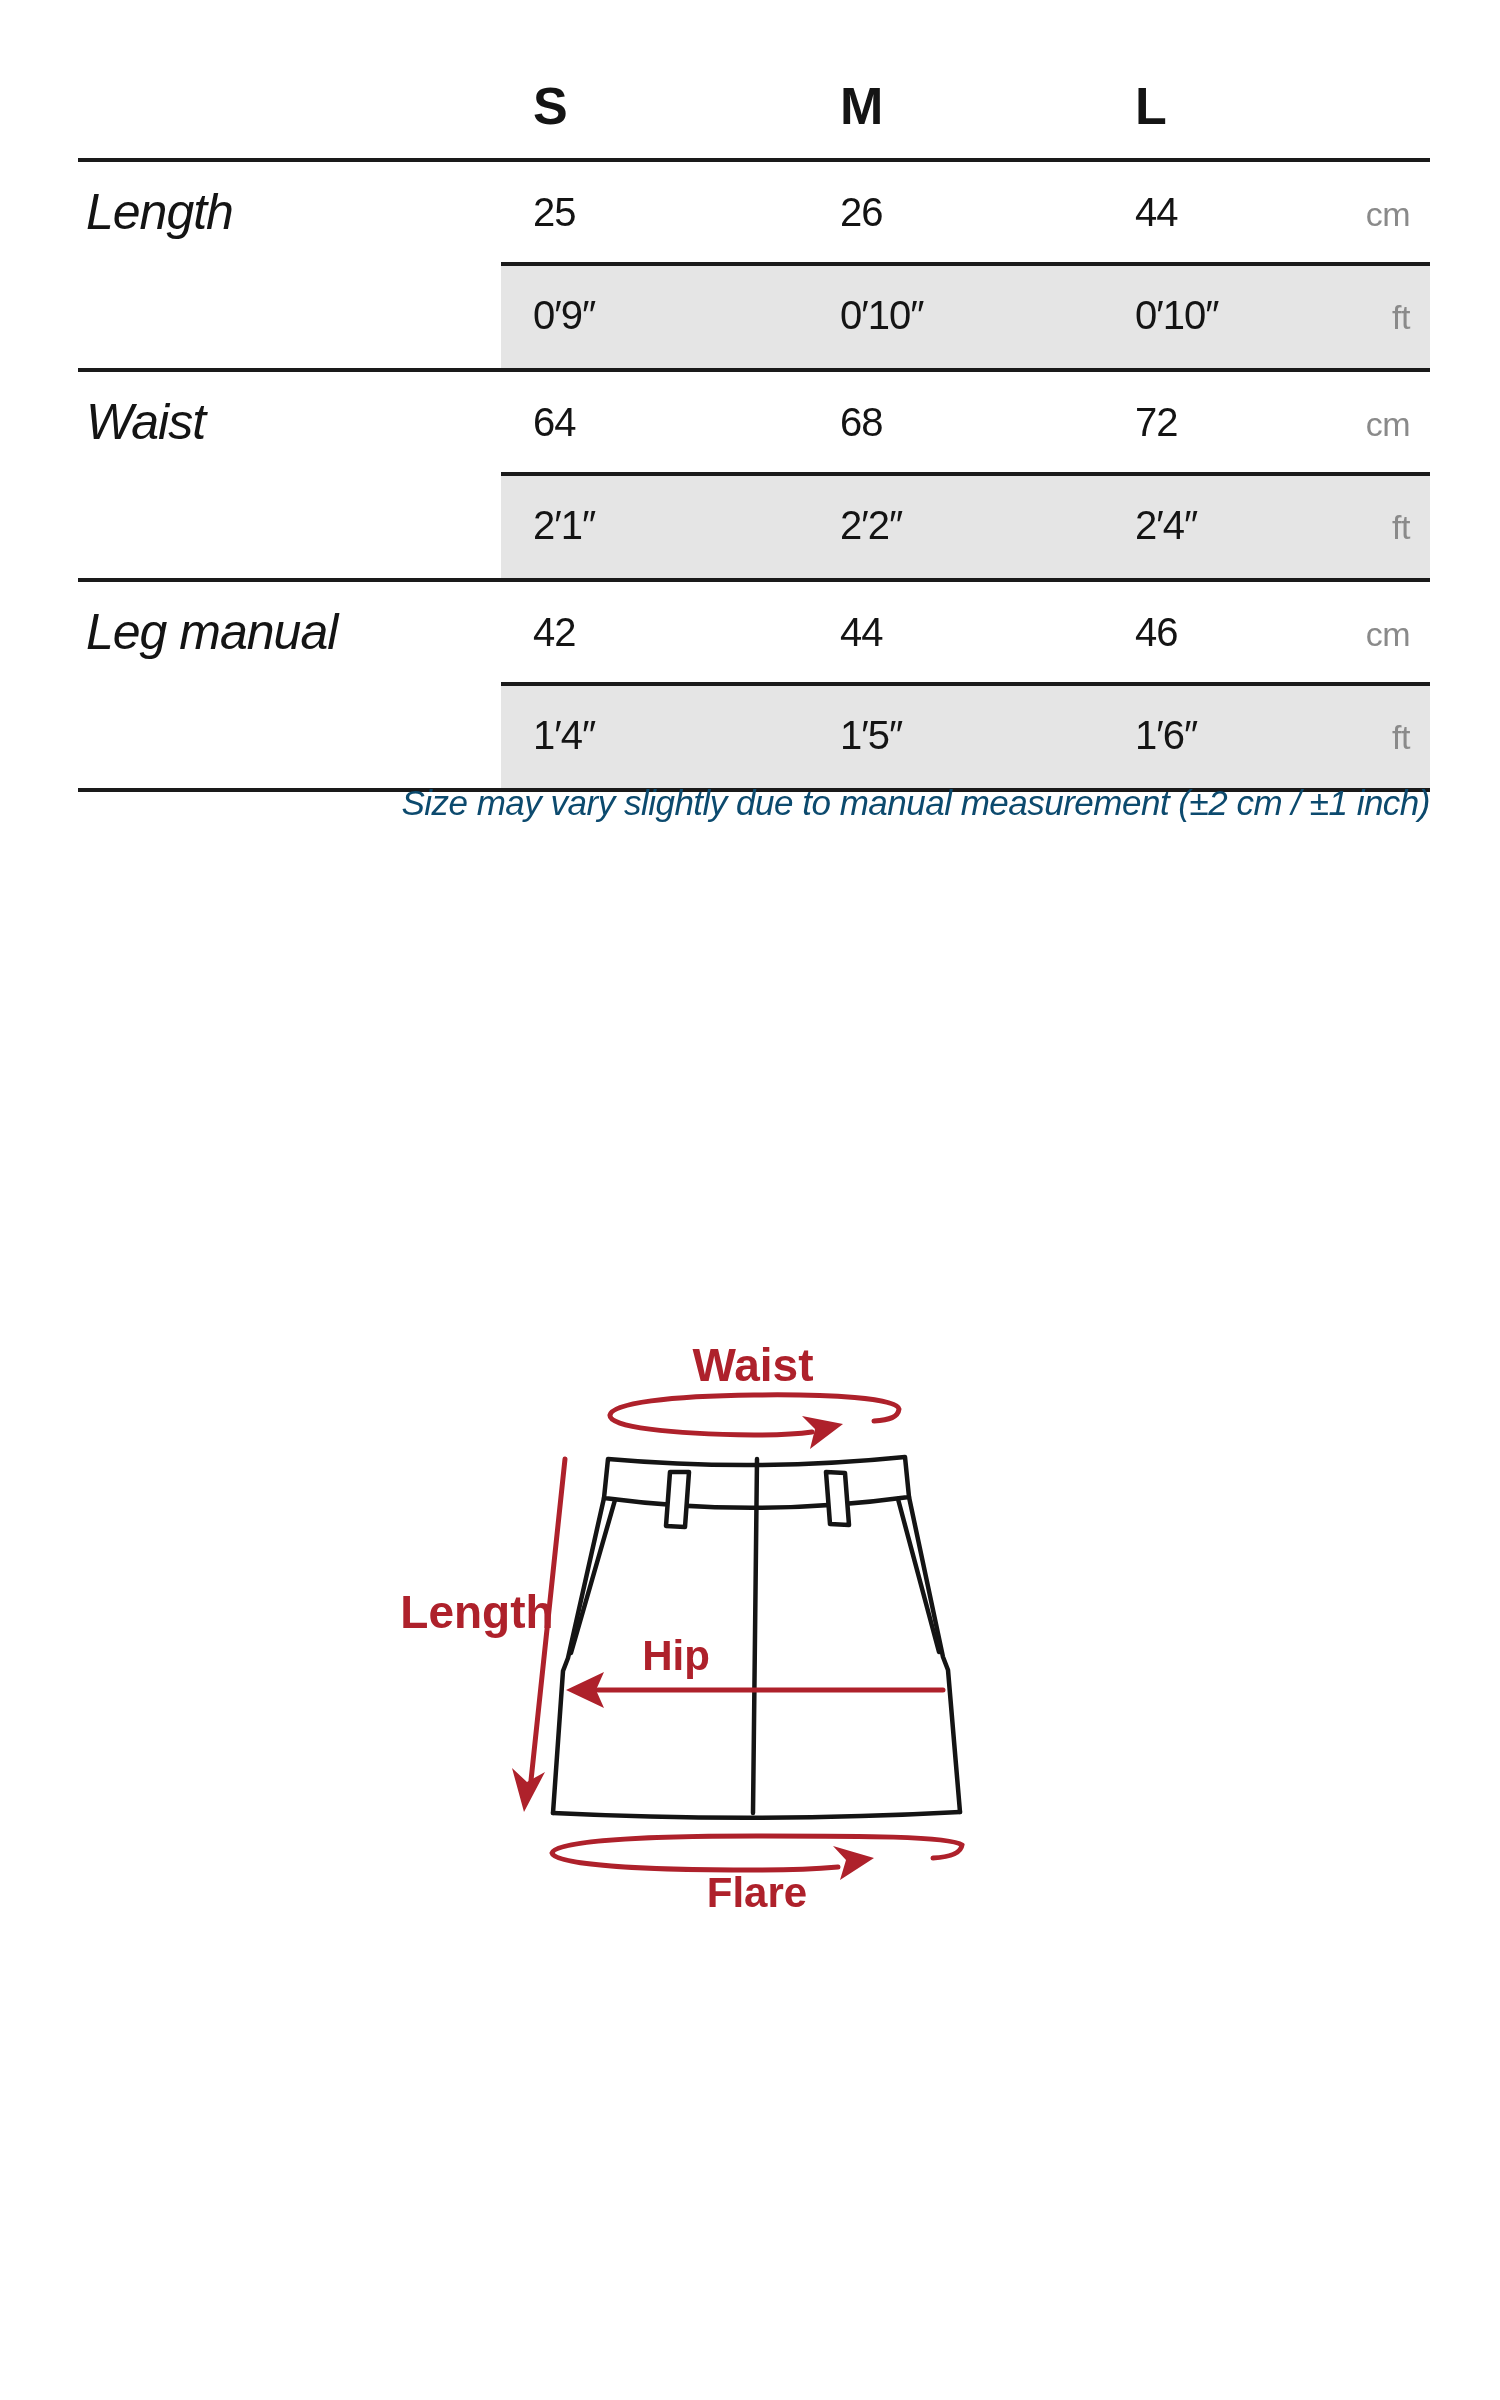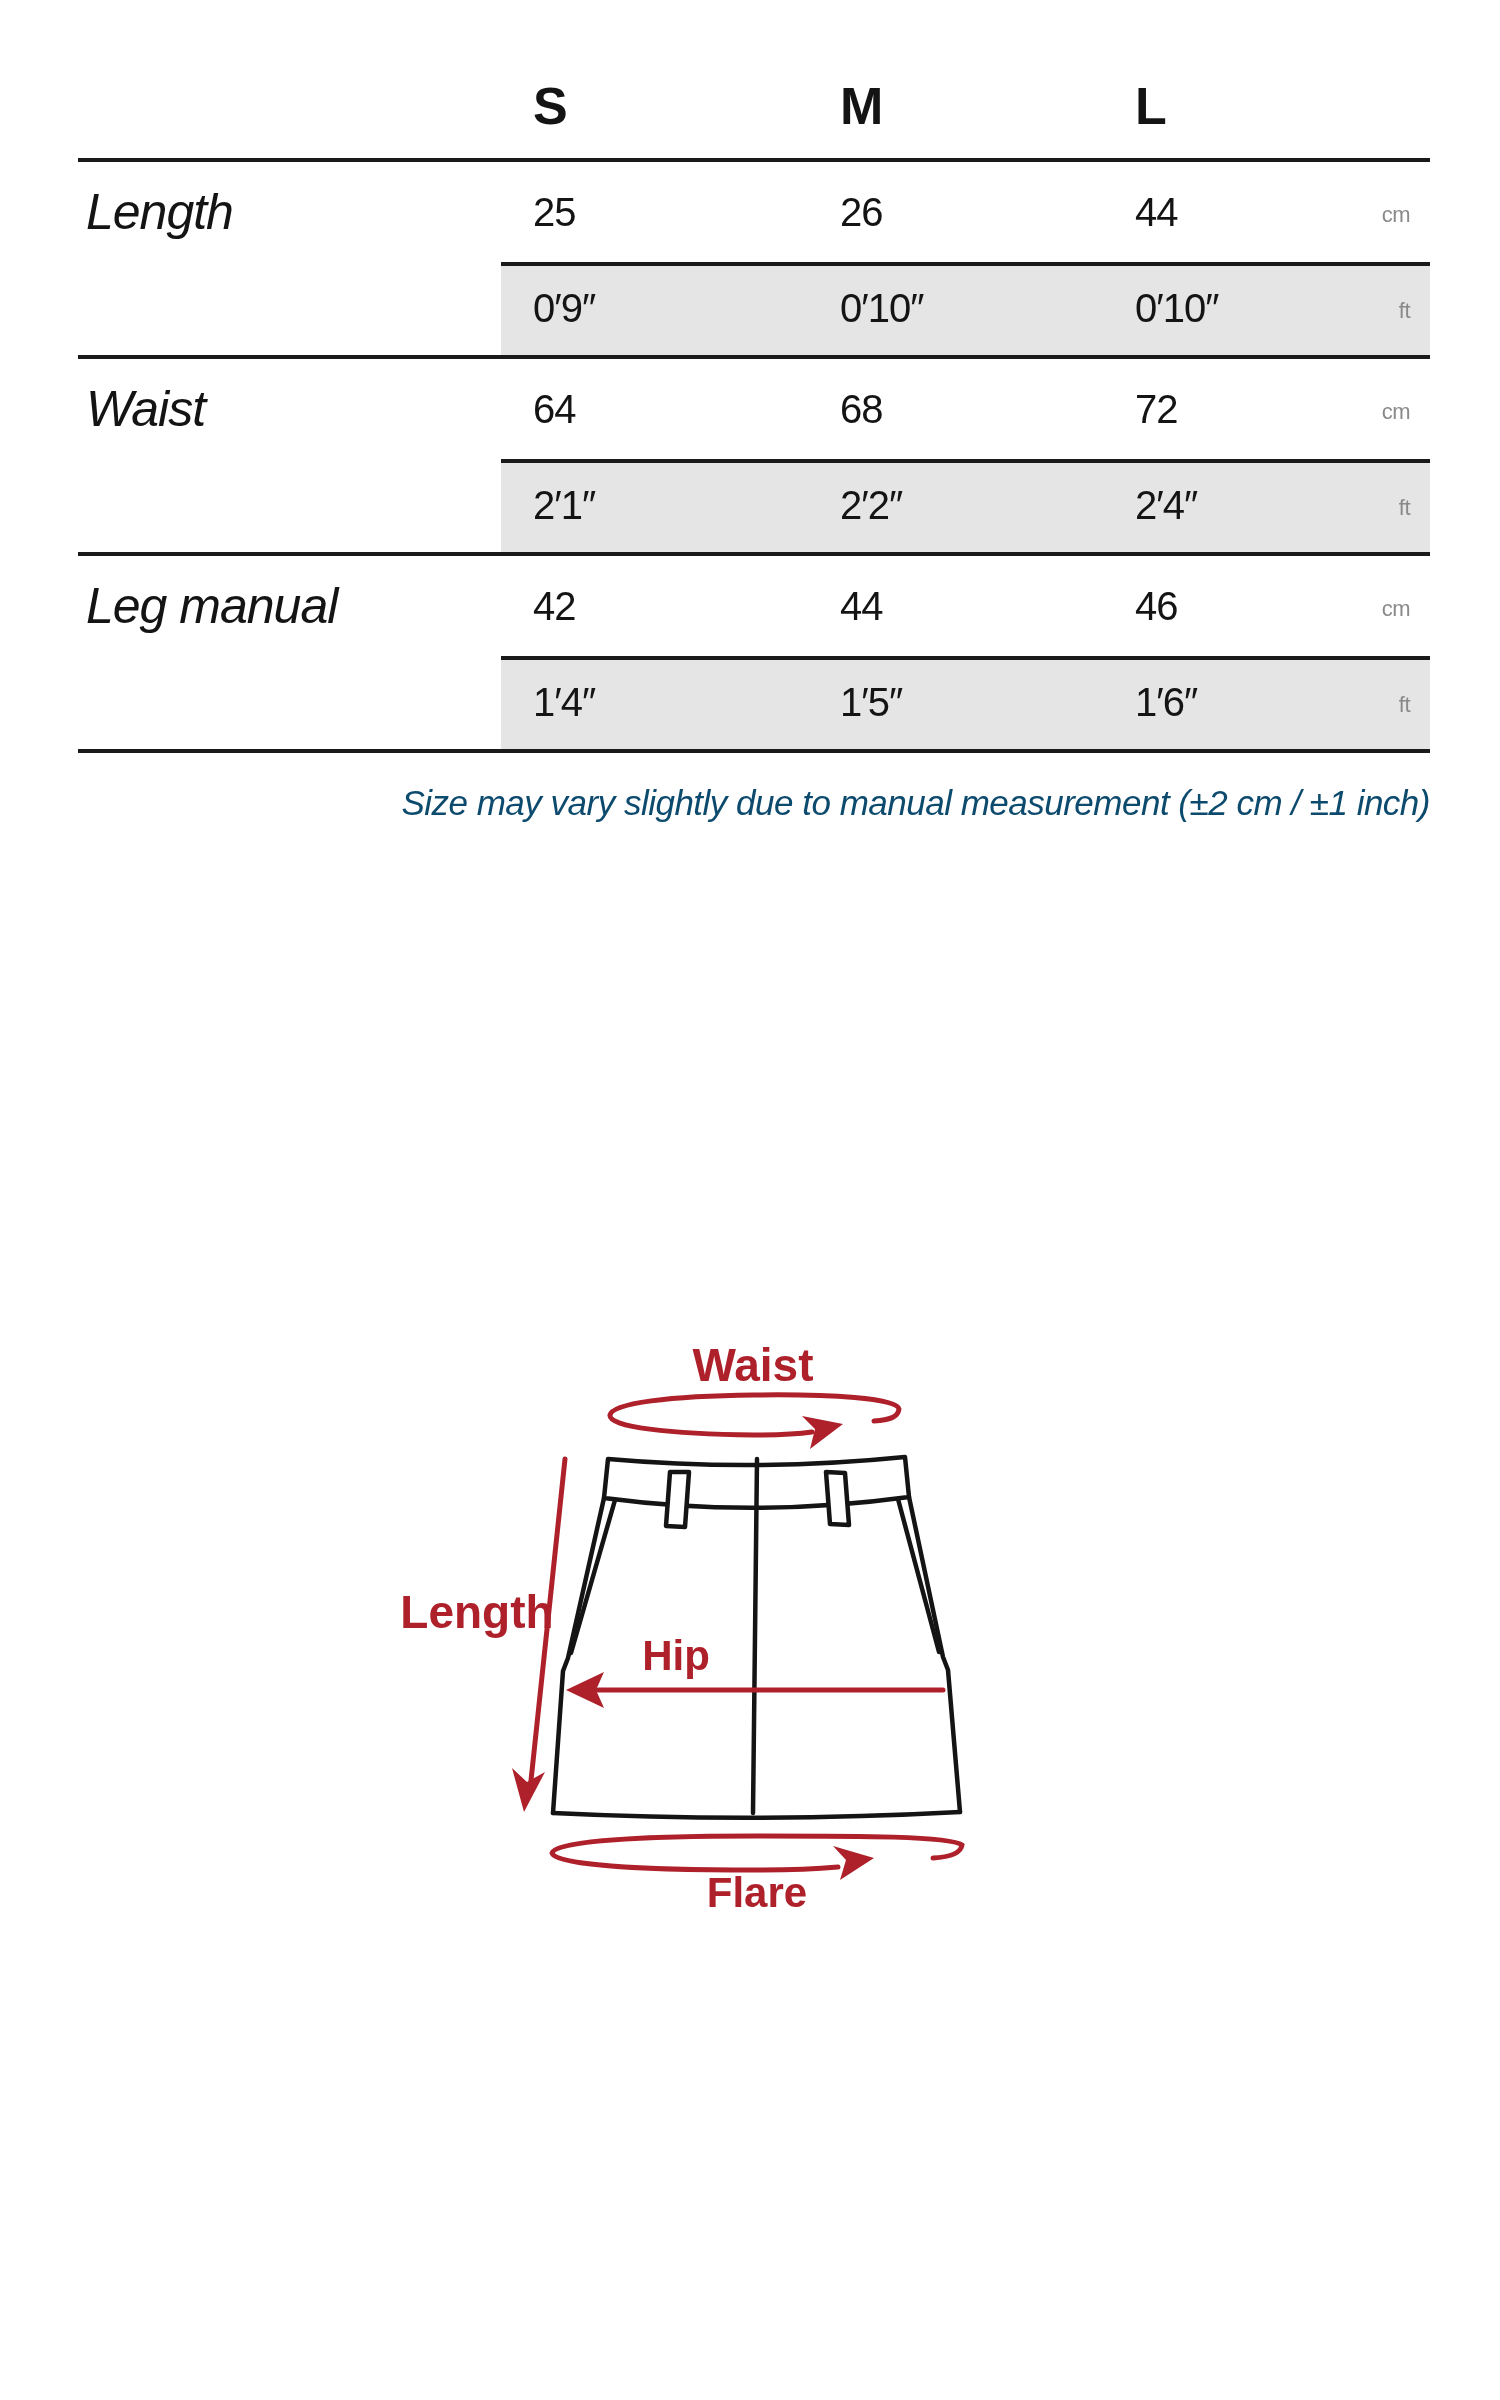--- a/index.html
+++ b/index.html
@@ -10,26 +10,26 @@
   }
   
   .size-table{position:absolute;left:78px;top:0;width:1352px;}
   .trow{position:relative;display:flex;align-items:center;width:100%;}
   .trow .cell{flex:0 0 auto;}
   .c-label{width:455px;padding-left:8px;box-sizing:border-box;font-style:italic;font-size:50px;letter-spacing:-1px;}
   .c-v1{width:307px;}
   .c-v2{width:295px;}
   .c-v3{width:175px;}
   .c-unit{width:120px;text-align:right;padding-right:20px;box-sizing:border-box;
-          font-size:22px;color:#8a8a8a;letter-spacing:-0.5px;margin-top:5px;}
+          font-size:34px;color:#8a8a8a;letter-spacing:-0.5px;margin-top:5px;}
   .value{font-size:40px;letter-spacing:-1px;color:#141414;}
   .header-row{height:158px;align-items:flex-end;padding-bottom:22px;box-sizing:border-box;}
   .header-row .value{font-weight:bold;font-size:52px;}
   .cm-row{height:100px;}
-  .ft-row{height:93px;}
+  .ft-row{height:106px;}
   .ft-row::before{content:"";position:absolute;left:423px;right:0;top:0;bottom:0;background:#e5e5e5;}
   .ft-row::after{content:"";position:absolute;left:423px;right:0;top:0;height:4px;background:#1a1a1a;}
   .ft-row .cell{position:relative;z-index:1;}
   .hline{height:4px;width:100%;background:#1a1a1a;}
   .note{position:absolute;left:78px;top:783px;width:1352px;text-align:right;
         font-style:italic;font-size:35px;letter-spacing:-0.5px;color:#0c4a6e;}
   
   .diagram{position:absolute;left:380px;top:1330px;}
   .diagram text{font-family:"Liberation Sans","DejaVu Sans",sans-serif;font-weight:bold;}
 </style>

